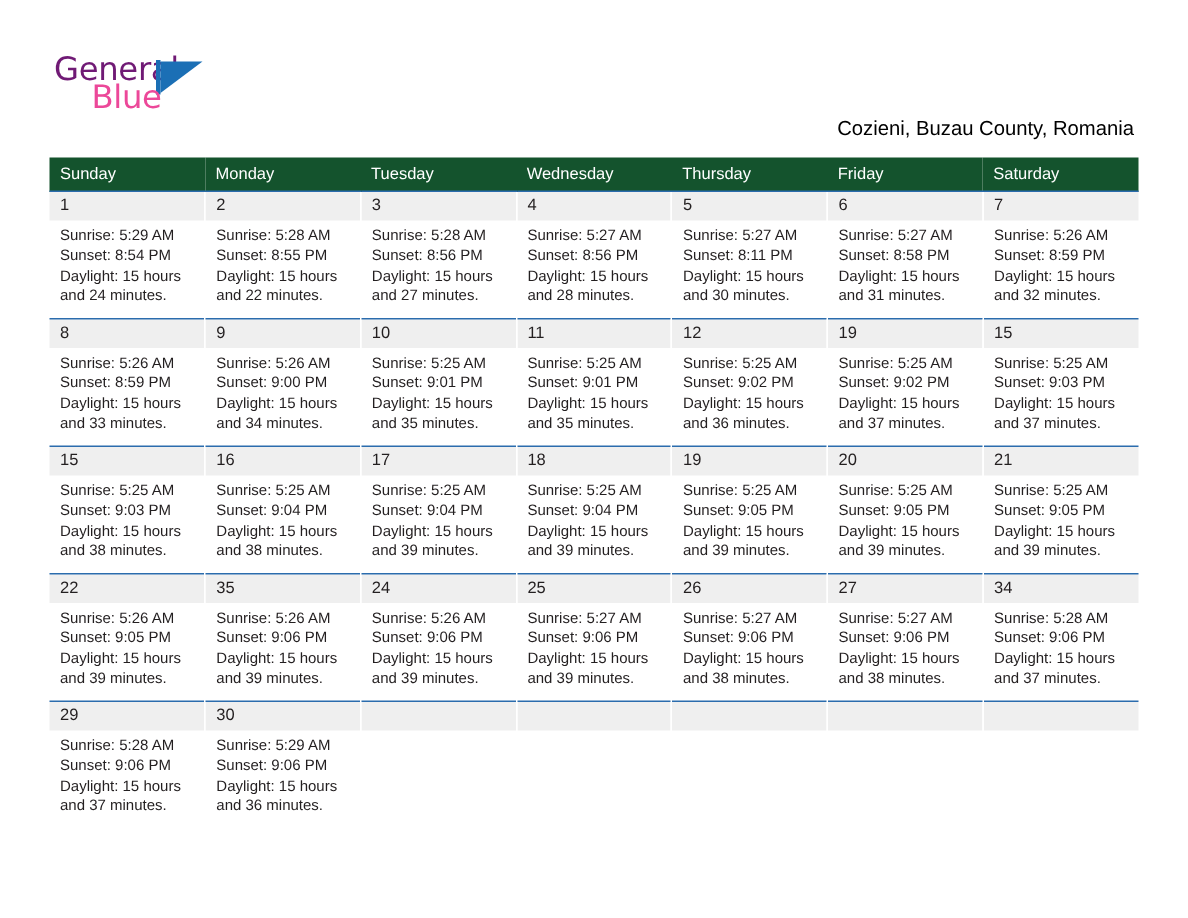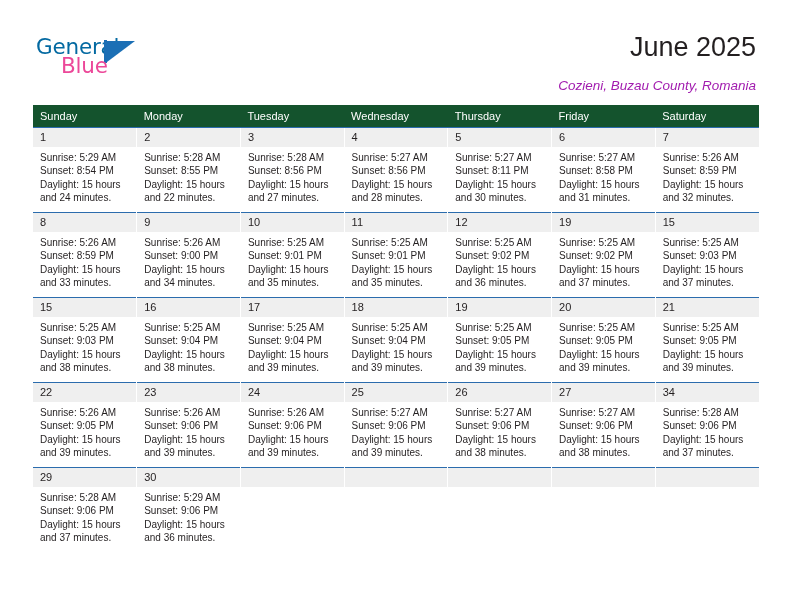--- a/index.html
+++ b/index.html
@@ -37,21 +37,21 @@
     top: 36px;
     width: 120px;
     height: 46px;
   }
   .logo-general {
     position: absolute;
     left: 0;
     top: 0;
     font-size: 21.5px;
     letter-spacing: -0.2px;
-    color: #0369a1;
+    color: #701a75;
     font-family: "DejaVu Sans", sans-serif;
     font-weight: 400;
     line-height: 22px;
   }
   .logo-blue {
     position: absolute;
     left: 25px;
     top: 19px;
     font-size: 21.5px;
     letter-spacing: -0.2px;
@@ -86,25 +86,24 @@
     color: #231f20;
     text-align: right;
     white-space: nowrap;
     font-weight: 400;
   }
   .subtitle {
     position: absolute;
     right: 36px;
     top: 78px;
     font-size: 13.5px;
-    color: #a21caf;
+    color: #000000;
     text-align: right;
     white-space: nowrap;
     font-weight: 400;
-    font-style: italic;
   }
 
   
   .calendar {
     position: absolute;
     left: 33px;
     top: 105px;
     width: 726px;
     border-collapse: collapse;
     table-layout: fixed;
@@ -166,21 +165,20 @@
 
   <div class="header">
 
     <div class="logo">
       <span class="logo-general">General</span>
       <span class="logo-bar"></span>
       <span class="logo-triangle"></span>
       <span class="logo-blue">Blue</span>
     </div>
 
-    <div class="title">June 2025</div>
     <div class="subtitle">Cozieni, Buzau County, Romania</div>
   </div>
 
   <table class="calendar">
     <thead>
       <tr>
         <th>Sunday</th>
         <th>Monday</th>
         <th>Tuesday</th>
         <th>Wednesday</th>
@@ -389,21 +387,21 @@
           <td class="first-col ">
             <span class="daynum">22</span>
             <div class="cell-lines">
               <div>Sunrise: 5:26 AM</div>
               <div>Sunset: 9:05 PM</div>
               <div>Daylight: 15 hours</div>
               <div>and 39 minutes.</div>
             </div>
           </td>
           <td class="">
-            <span class="daynum">23</span>
+            <span class="daynum">35</span>
             <div class="cell-lines">
               <div>Sunrise: 5:26 AM</div>
               <div>Sunset: 9:06 PM</div>
               <div>Daylight: 15 hours</div>
               <div>and 39 minutes.</div>
             </div>
           </td>
           <td class="">
             <span class="daynum">24</span>
             <div class="cell-lines">

